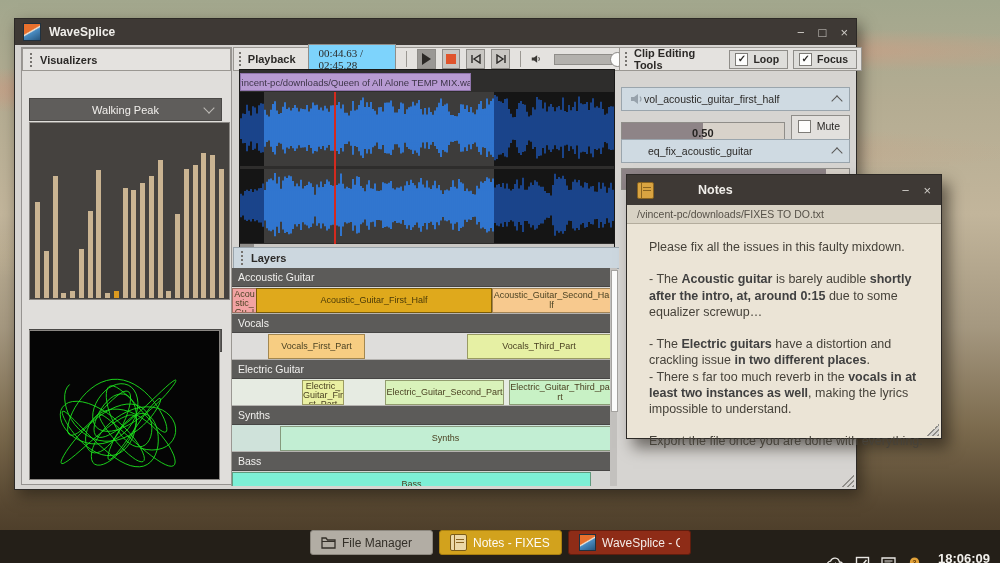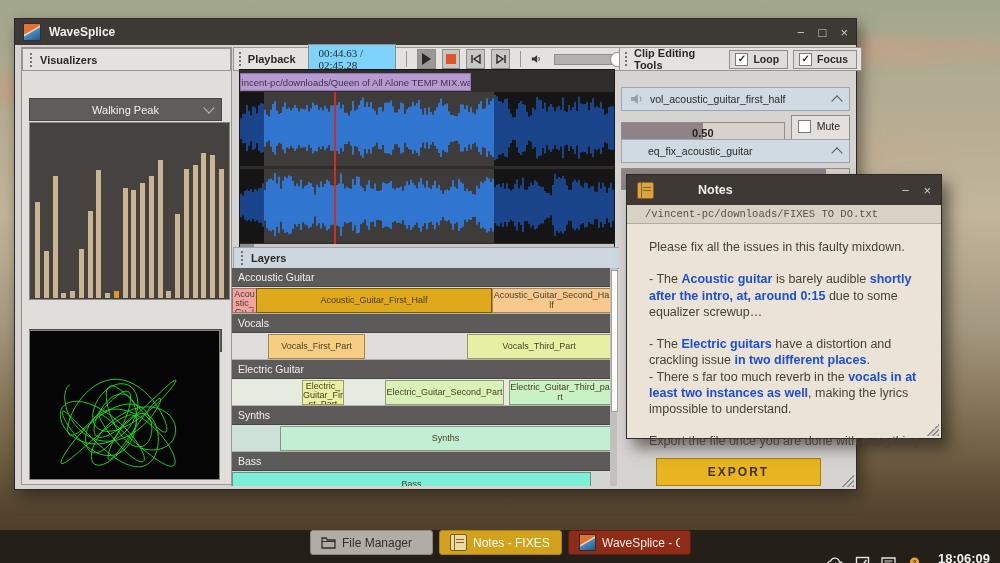--- a/index.html
+++ b/index.html
@@ -61,39 +61,39 @@
   .clip span{display:block;word-break:break-all;overflow:hidden;max-height:22px;}
   .clip.sel{border:1px solid #7a5c08;color:#4a3a08;}
   #vscroll{left:595px;top:249px;width:7px;height:218px;background:#c3c1be;}
   #vscroll div{position:absolute;left:1px;top:2px;width:5px;height:140px;background:#fcfcfb;border:1px solid #a5a3a0;}
   
   #rpanel{left:604px;top:28px;width:233px;height:437px;background:#d6d4d1;}
   #cthdr{left:0;top:0;width:233px;height:22px;padding:0 4px;display:flex;align-items:center;gap:5px;}
   .checkbtn{display:flex;align-items:center;gap:5px;background:#deddda;border:1px solid #8f8d89;font-size:10.5px;font-weight:bold;color:#2b2927;padding:2px 8px 2px 5px;}
   .cb{width:11px;height:11px;background:#fdfdfc;border:1px solid #7e7c78;font-size:10px;line-height:10px;text-align:center;color:#2b2927;}
   .cb.checked::after{content:"\2713";}
-  .card-hdr{height:22px;background:#cfdae2;border:1px solid #9aa5ad;display:flex;align-items:center;gap:6px;padding:0 8px;font-size:10.5px;color:#2b2927;}
+  .card-hdr{height:22px;background:#cfdae2;border:1px solid #9aa5ad;display:flex;align-items:center;padding:0 8px;font-size:10.5px;color:#2b2927;}
   .card-hdr .lbl{flex:1;text-align:left;}
   .slider{position:relative;height:20px;background:#d8d2ca;border:1px solid #8f8d89;}
   .slider .fill{position:absolute;left:0;top:0;bottom:0;background:#8e8487;}
   .slider .val{position:absolute;inset:0;display:flex;align-items:center;justify-content:center;font-size:11px;font-weight:bold;color:#262422;}
   .mutebtn{display:flex;align-items:center;gap:6px;background:#e2e0dd;border:1px solid #8f8d89;font-size:10.5px;color:#2b2927;padding:2px 9px 16px 6px;height:16px;}
   #exportbtn{left:37px;top:411px;width:163px;height:26px;background:#e8b41f;border:1px solid #a8810c;color:#3e3204;font-size:12px;font-weight:bold;letter-spacing:2px;display:flex;align-items:center;justify-content:center;cursor:pointer;}
   .rgrip{position:absolute;right:2px;bottom:2px;width:12px;height:12px;background:linear-gradient(135deg,transparent 50%,#8f8d89 50%,#8f8d89 58%,#d6d4d1 58%,#d6d4d1 70%,#8f8d89 70%,#8f8d89 78%,#d6d4d1 78%,#d6d4d1 90%,#8f8d89 90%);}
   
   .spk{width:14px;height:12px;}
   
   #notes{left:626px;top:174px;width:314px;height:263px;background:#ebe4d6;border:1px solid #2c2926;box-shadow:7px 9px 14px rgba(25,20,14,.55);}
   #ntitle{left:0;top:0;right:0;height:30px;background:#3e3935;display:flex;align-items:center;gap:8px;padding:0 10px;}
   #ntitle .wtitle{color:#f0eeea;font-size:12.5px;font-weight:bold;padding-left:36px;}
-  #npath{left:0;top:30px;right:0;height:18px;background:#d8d2c4;border-bottom:1px solid #b3ac9d;color:#565148;font-size:10.5px;display:flex;align-items:center;padding:0 18px;font-family:Liberation Mono, monospace;}
+  #npath{left:0;top:30px;right:0;height:18px;background:#d8d2c4;border-bottom:1px solid #b3ac9d;color:#565148;font-size:10.5px;display:flex;align-items:center;padding:0 10px;}
   #nbody{left:0;top:48px;right:0;bottom:0;padding:16px 14px 0 22px;font-size:12.5px;color:#46423a;line-height:1.3;}
   .npara{margin:0;}
   .npara.gap{margin-top:16px;}
-  .nb{font-weight:bold;color:#1d4ed8;}
+  .nb{font-weight:bold;color:#404040;}
   
   #taskbar{left:0;bottom:0;width:1000px;height:33px;background:#241f18;display:flex;align-items:center;padding:0 10px;box-sizing:border-box;flex-direction:column;}
   #oslogo{display:flex;align-items:center;gap:7px;}
   .logotri{display:flex;flex-direction:column;gap:1px;align-items:center;}
   .tri-up{width:0;height:0;border-left:7px solid transparent;border-right:7px solid transparent;border-bottom:8px solid #ece9e4;}
   .tri-dn{width:0;height:0;border-left:7px solid transparent;border-right:7px solid transparent;border-top:8px solid #8f8b84;}
   #osname{font-size:19px;color:#b5b0a7;}
   #osname b{color:#f2f0ec;}
   .taskapps{position:absolute;left:310px;display:flex;gap:6px;}
   .tapp{height:23px;display:flex;align-items:center;gap:6px;padding:0 10px;border-radius:3px;font-size:12px;width:101px;}
@@ -317,21 +317,20 @@
           <span class="chevup"></span>
         </div>
         <div style="margin-top:5px;">
           <div class="slider">
             <div class="fill" style="width: 90%;"></div>
             <div class="val">0.90</div>
           </div>
         </div>
       </div>
 
-      <div id="exportbtn" class="abs">EXPORT</div>
     </div>
     <div class="rgrip"></div>
   </div>
 
   <div id="notes" class="abs">
     <div id="ntitle" class="abs">
       <div class="nicon"></div>
       <span class="wtitle">Notes</span>
       <div class="winctl">
         <span>−</span>

